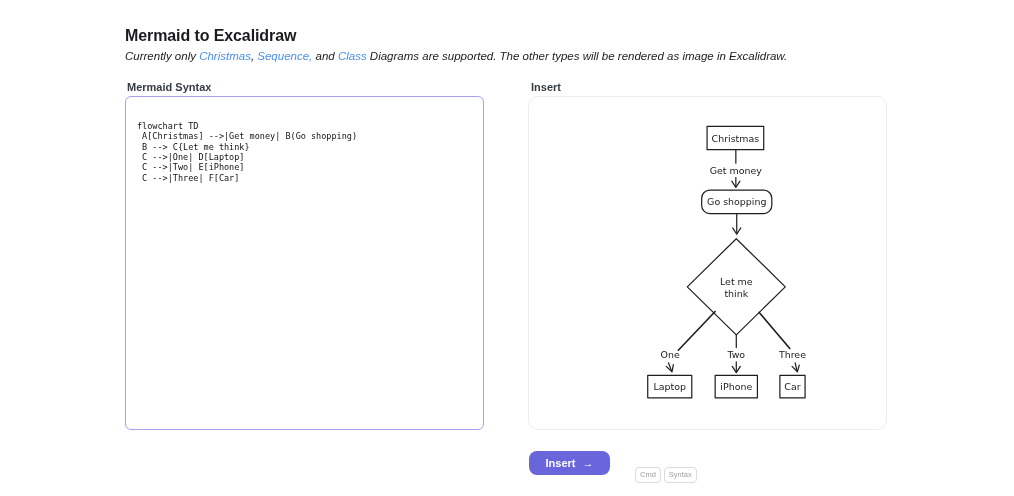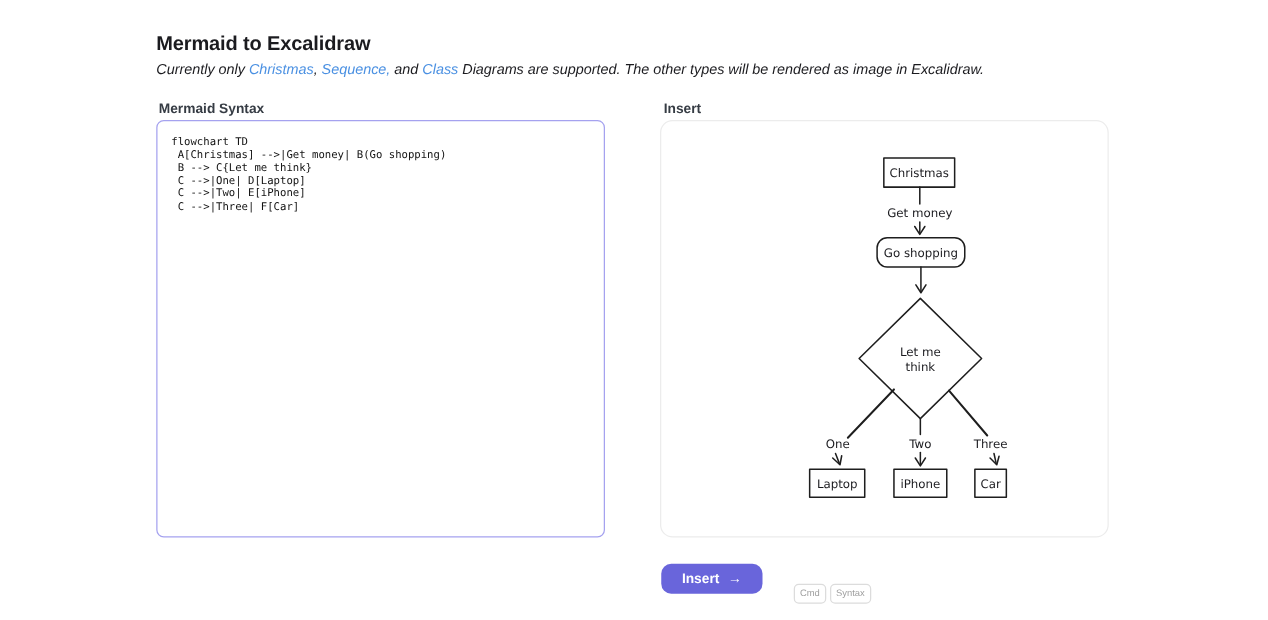--- a/index.html
+++ b/index.html
@@ -31,21 +31,21 @@
     font-size: 11px; font-weight: 600; color: #363c44;
   }
   .label-left  { left: 127px; top: 81px; }
   .label-right { left: 531px; top: 81px; }
 
   .mermaid-input {
     position: absolute; left: 125px; top: 96px;
     width: 359px; height: 334px;
     border: 1px solid #a5a2ef;
     border-radius: 6px;
-    padding: 12px 11px;
+    padding: 24px 11px;
     font-family: "DejaVu Sans Mono", "Liberation Mono", monospace;
     font-size: 8.5px; line-height: 1.22;
     color: #121212;
     background: #ffffff;
     resize: none; outline: none;
     white-space: pre; overflow: hidden;
   }
 
   .preview-panel {
     position: absolute; left: 528px; top: 96px;

